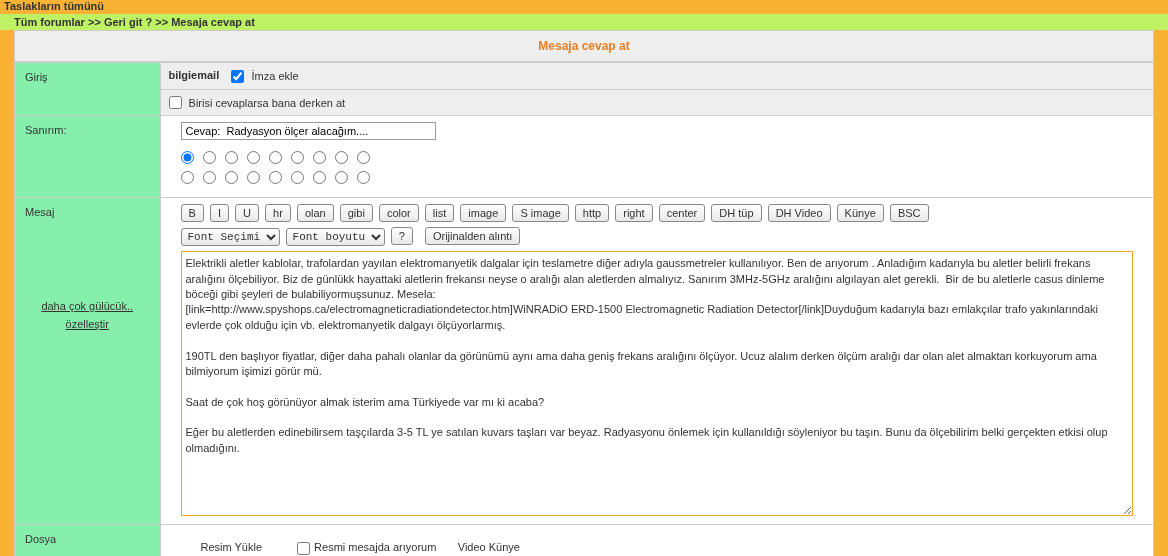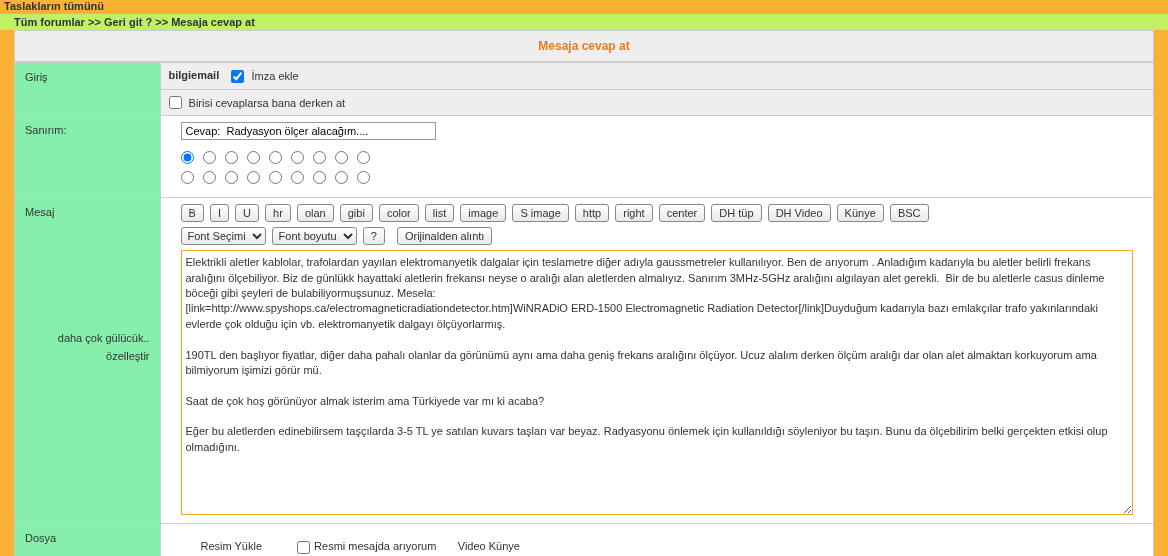--- a/index.html
+++ b/index.html
@@ -7,32 +7,32 @@
     .container { width: 1168px; background: #f9b233; }
     .top-link { text-align: left; padding: 0 4px 2px; color: #333; font-size: 11px; font-weight: bold; }
     .top-link span { cursor: pointer; }
     .breadcrumb { background: #bef264; padding: 2px 14px; font-size: 11px; font-weight: bold; color: #333; }
     .breadcrumb a { color: #333; text-decoration: none; }
     .inner { background: #fff; margin: 0 14px; border: 1px solid #ccc; }
     .page-title { text-align: center; color: #e67e22; font-weight: bold; font-size: 12px; padding: 8px 0; background: #eee; border-bottom: 1px solid #ccc; }
     table.form { width: 100%; border-collapse: collapse; }
     table.form td { vertical-align: top; border-top: 1px solid #ccc; }
     table.form td.label { width: 145px; padding: 8px 10px; font-size: 11px; color: #333; background: #86efac; border-right: 1px solid #ccc; }
-    table.form td.label .sub { display:block; margin-top: 112px; text-align:right; line-height: 1.6; }
+    table.form td.label .sub { display:block; margin-top: 80px; text-align:center; line-height: 1.6; text-decoration: underline; }
     table.form td.content { padding: 6px 20px; background: #fff; }
     .entry-header { background: #eee; padding: 6px 8px; border-bottom: 1px solid #ccc; font-size: 11px; }
     .entry-header strong { font-weight: bold; }
     .entry-sub { background: #eee; padding: 6px 8px; font-size: 11px; }
     input[type="text"] { border: 1px solid #999; padding: 2px 4px; font-size: 11px; }
     .title-input { width: 255px; margin-bottom: 6px; }
     .radio-row { margin: 5px 0; }
     .radio-row input { margin-right: 9px; }
     .toolbar { margin-bottom: 5px; }
     .toolbar button, .toolbar select { font-size: 11px; border: 1px solid #888; background: linear-gradient(#fff,#e8e8e8); border-radius: 3px; padding: 2px 7px; margin-right: 3px; cursor: pointer; font-family: inherit; color: #333; }
-    .toolbar select { padding: 1px 2px; }
+    .toolbar select { padding: 1px 2px; font-family: Liberation Mono, monospace; }
     .msg-area { width: 100%; height: 265px; border: 1px solid #f5a623; padding: 4px; font-size: 11px; font-family: Verdana, Arial, sans-serif; line-height: 1.4; color: #333; resize: both; }
     .dosya-row { padding: 10px 0 10px 20px; font-size: 11px; }
     .dosya-row label { margin-right: 28px; margin-top: 40px; }
     .dosya-row input[type="checkbox"] { vertical-align: middle; margin: 0 4px; }
     input[type="checkbox"] { vertical-align: middle; }
     .chk-label { vertical-align: middle; margin-left: 4px; }
   </style>
 </head>
 <body>
 

